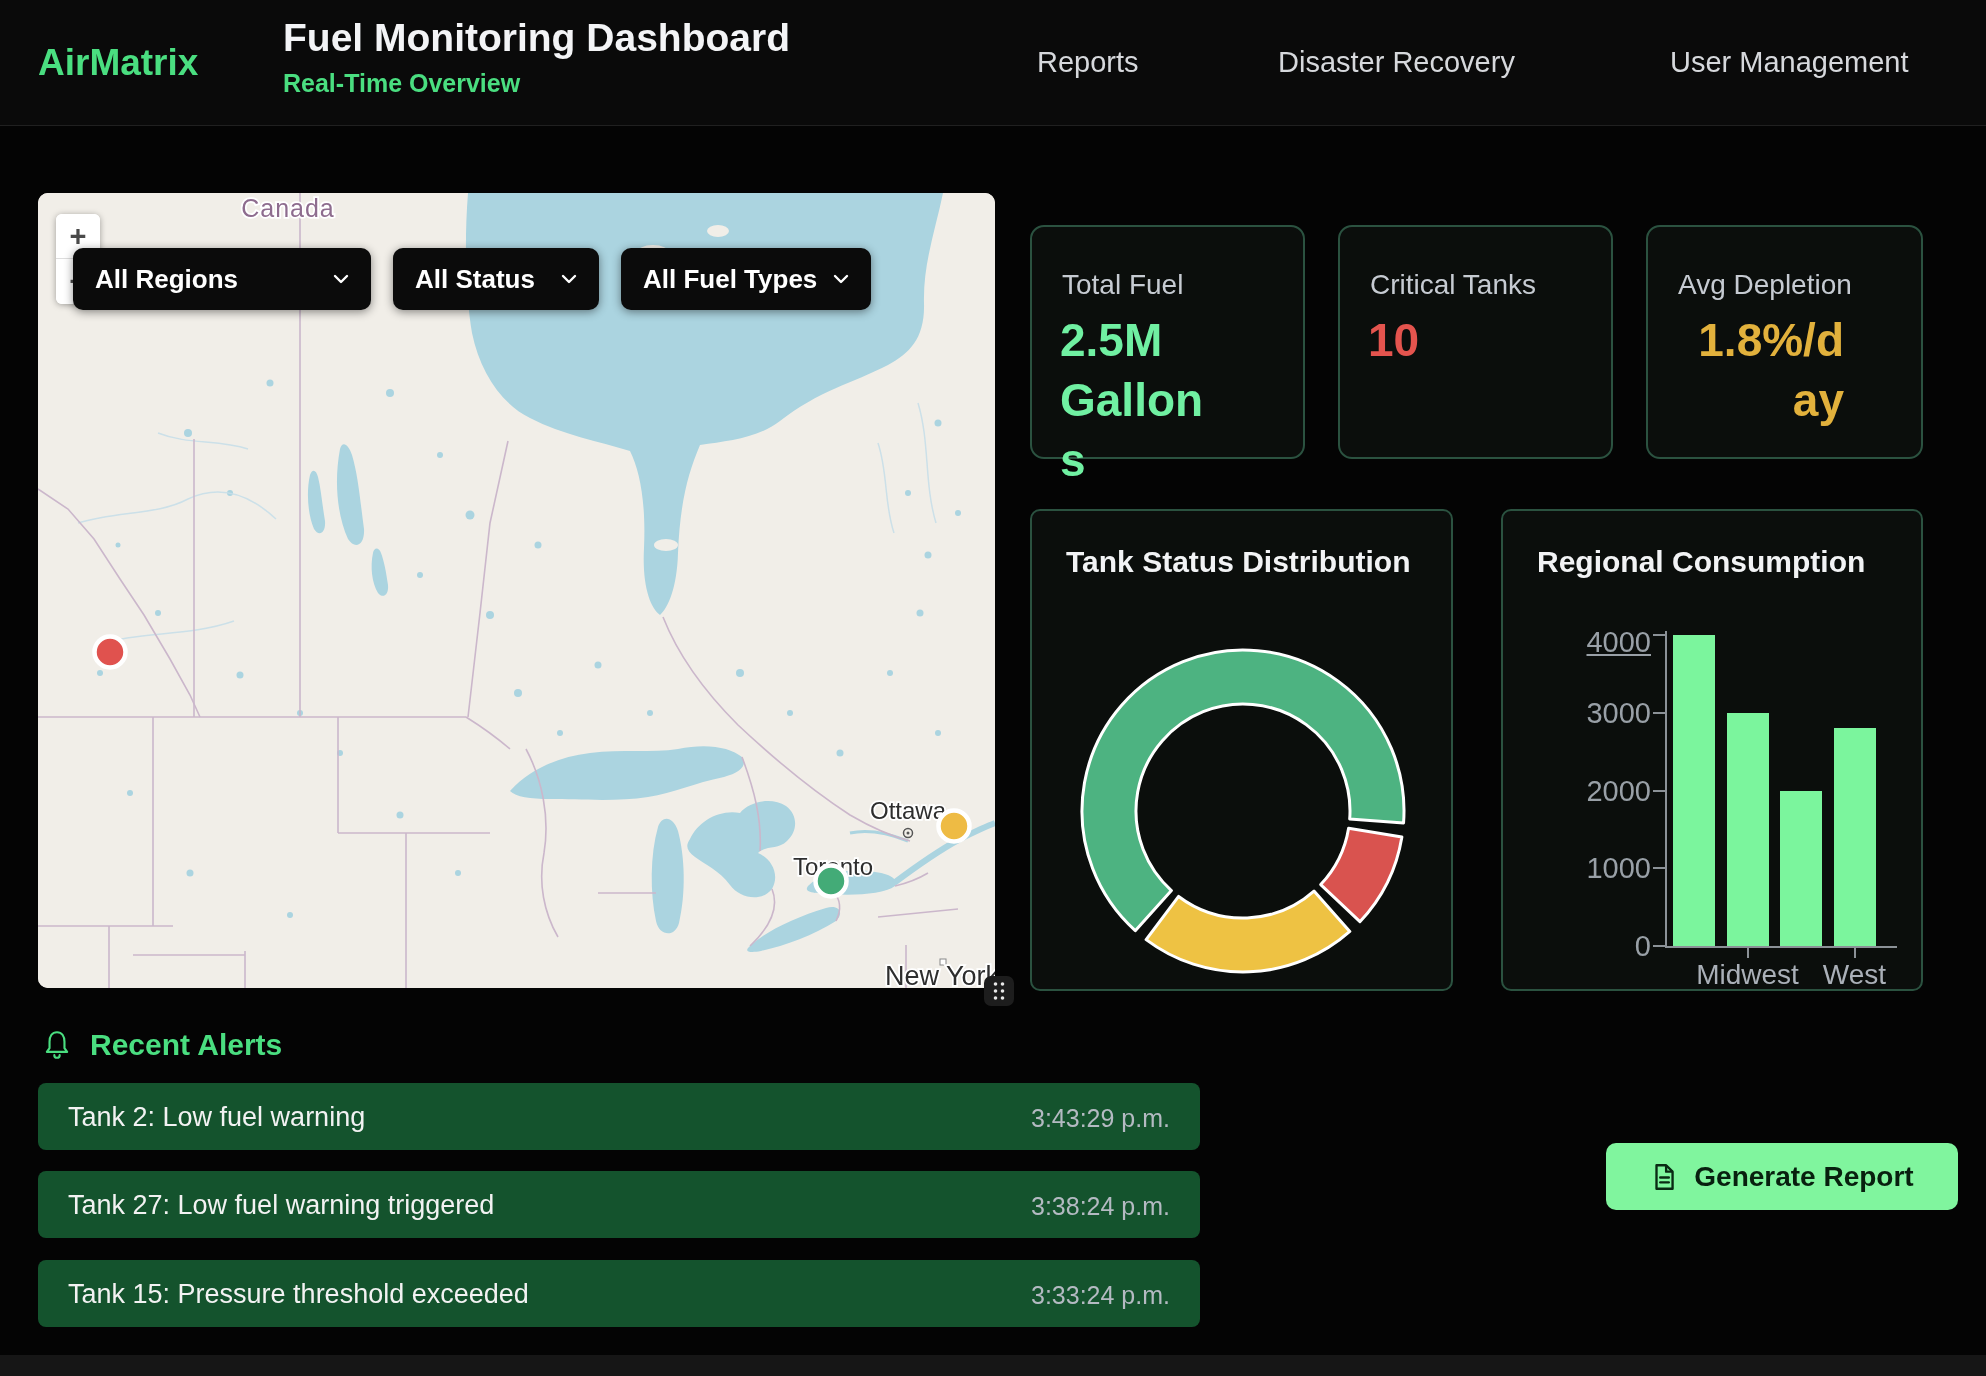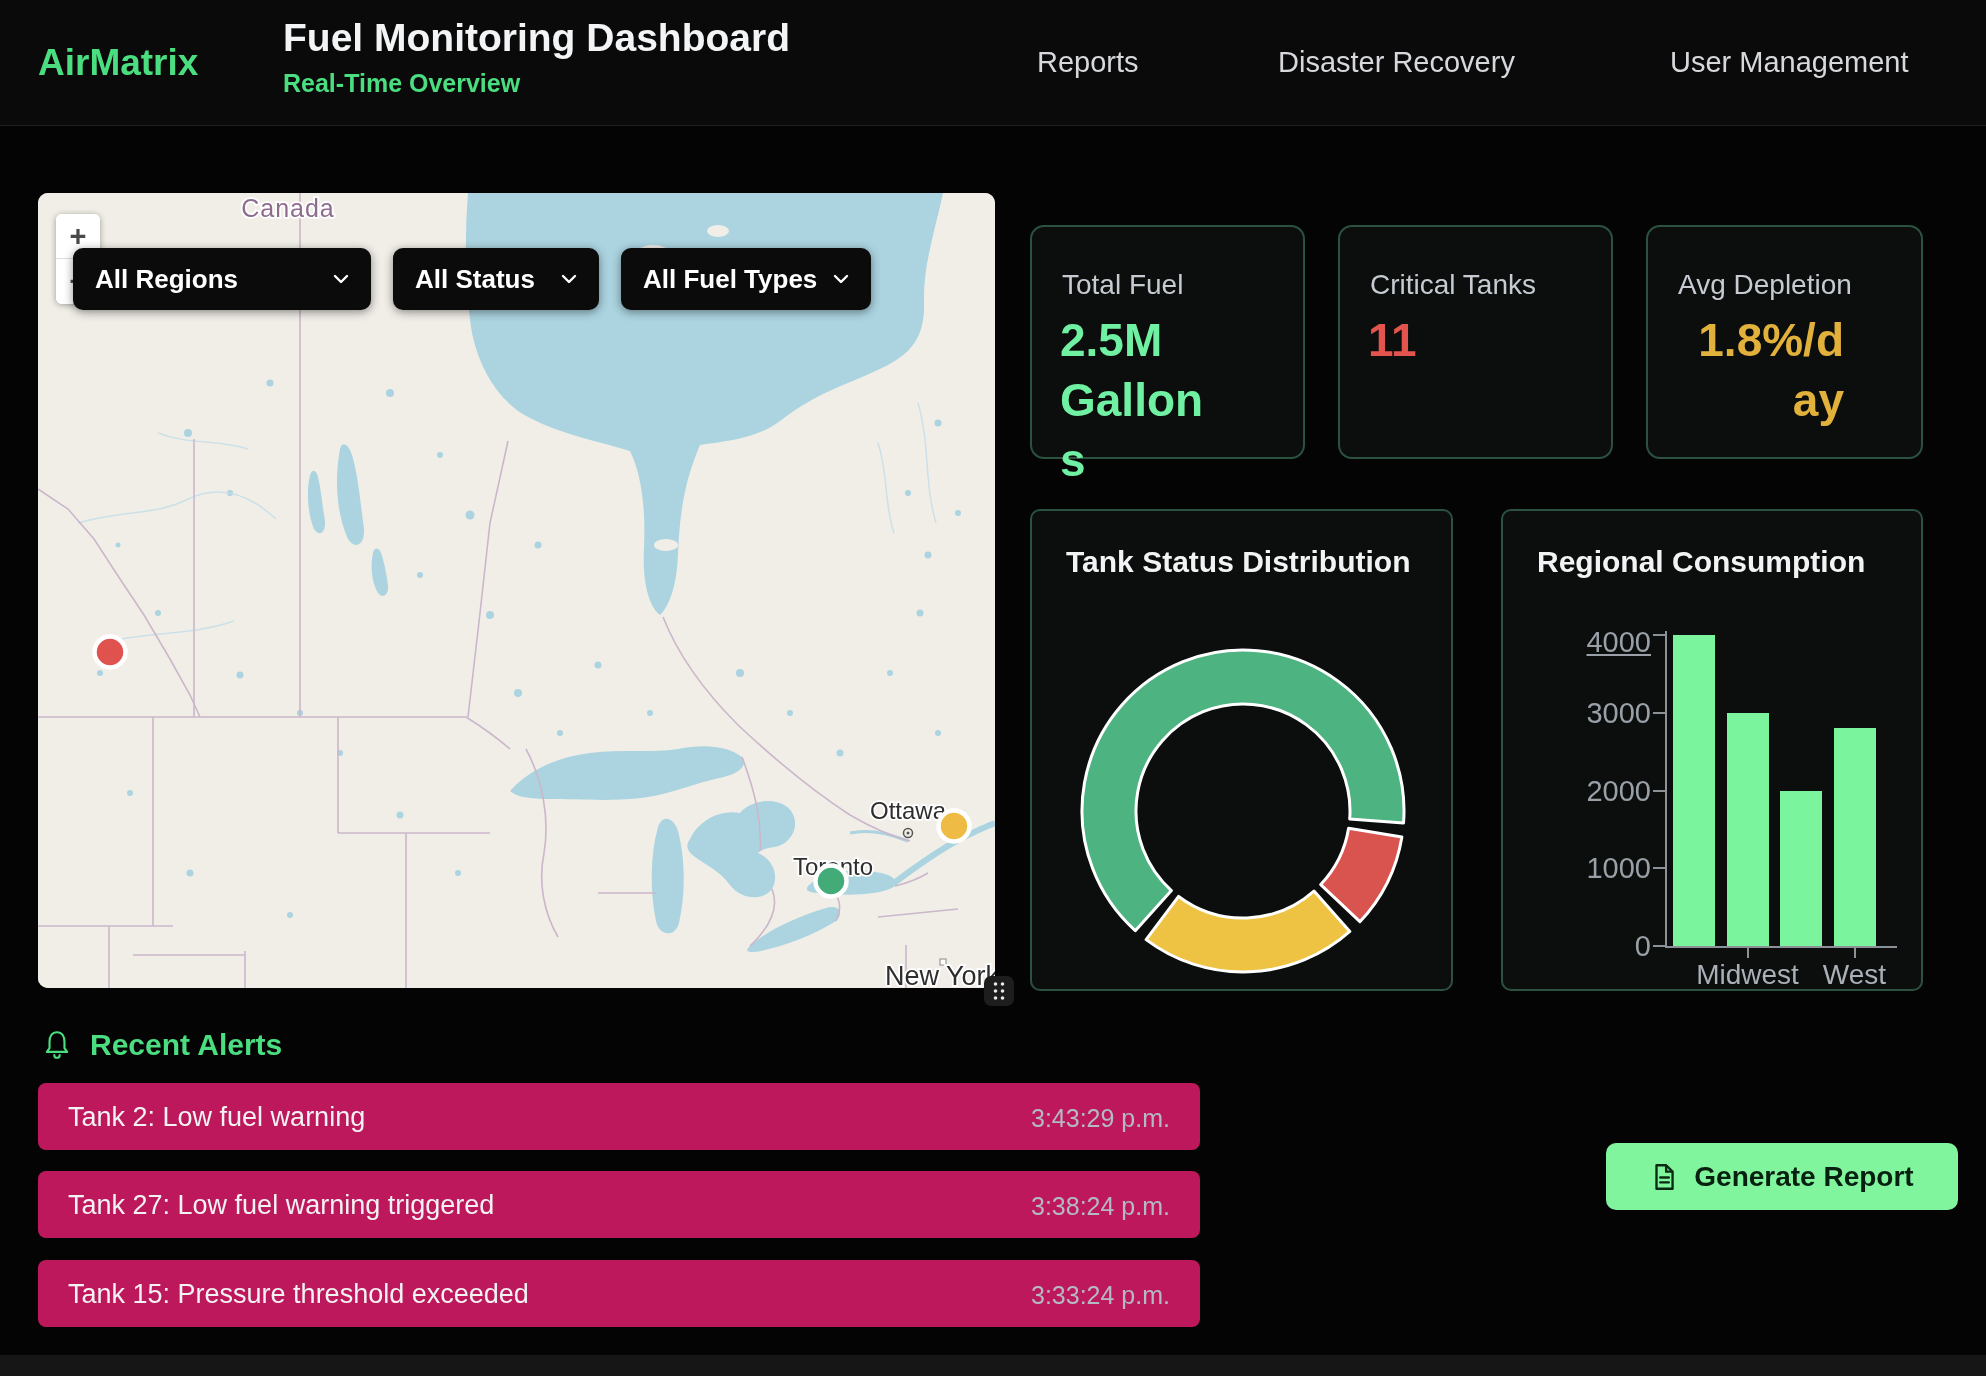--- a/index.html
+++ b/index.html
@@ -56,21 +56,21 @@
   .bar-plot .ytick{position:absolute;width:12px;height:2px;background:#8b9197;}
   .bar-plot .xtick{position:absolute;width:2px;height:10px;background:#8b9197;}
   .bar-plot .xlab{position:absolute;width:140px;text-align:center;font-size:28px;color:#aab0b8;}
   .bar-plot .axis-v{position:absolute;width:2px;background:#8b9197;}
   .bar-plot .axis-h{position:absolute;height:2px;background:#8b9197;}
   .bar-plot .bar{position:absolute;}
 
   
   .alerts-title{position:absolute;left:42px;top:1022px;height:46px;display:flex;align-items:center;gap:18px;}
   .alerts-title span{font-size:30px;font-weight:bold;color:#4ade80;}
-  .alert-row{position:absolute;left:38px;width:1162px;height:67px;background:#be185d;border-radius:8px;}
+  .alert-row{position:absolute;left:38px;width:1162px;height:67px;background:#14532d;border-radius:8px;}
   #alert0{top:1083px;} #alert1{top:1171px;} #alert2{top:1260px;}
   .alert-text{position:absolute;left:30px;top:19px;font-size:27px;color:#f2f2f2;}
   .alert-time{position:absolute;right:30px;top:21px;font-size:25px;color:#b4bac2;}
 
   
   .btn{position:absolute;top:1143px;width:352px;height:67px;border:0;border-radius:10px;display:flex;
        align-items:center;justify-content:center;gap:16px;font-family:inherit;font-size:28px;font-weight:bold;cursor:pointer;}
   .btn-ack{left:1235px;background:#2a4e33;color:#ffffff;}
   .btn-gen{left:1606px;background:#80f59e;color:#08200f;}
 
@@ -231,21 +231,21 @@
         <circle cx="11.5" cy="18" r="1.8" fill="#e8e8e8"></circle>
     </svg>
   </div>
 
   <div class="stat-card" id="stat1">
     <div class="stat-label">Total Fuel</div>
     <div class="stat-value" style="color: rgb(112, 240, 162);">2.5M Gallons</div>
   </div>
   <div class="stat-card" id="stat2">
     <div class="stat-label">Critical Tanks</div>
-    <div class="stat-value" style="color: rgb(228, 84, 78);">11</div>
+    <div class="stat-value" style="color: rgb(228, 84, 78);">10</div>
   </div>
   <div class="stat-card" id="stat3">
     <div class="stat-label">Avg Depletion</div>
     <div class="stat-value" style="color: rgb(226, 177, 60); text-align: right;">1.8%/day</div>
   </div>
 
   <div class="panel" id="donut-card">
     <h2>Tank Status Distribution</h2>
     <svg class="donut-svg" id="donut" width="423" height="478" viewBox="0 0 423 478">
         <path d="M 103.2699723762238 419.6463169018605 A 161 161 0 1 1 371.5515916789991 312.0077645438253 L 317.7019895009497 307.98031556639324 A 107 107 0 1 0 139.40302511960215 379.51649632608115 Z" fill="#4db381" stroke="#ffffff" stroke-width="3" stroke-linejoin="round"></path>

